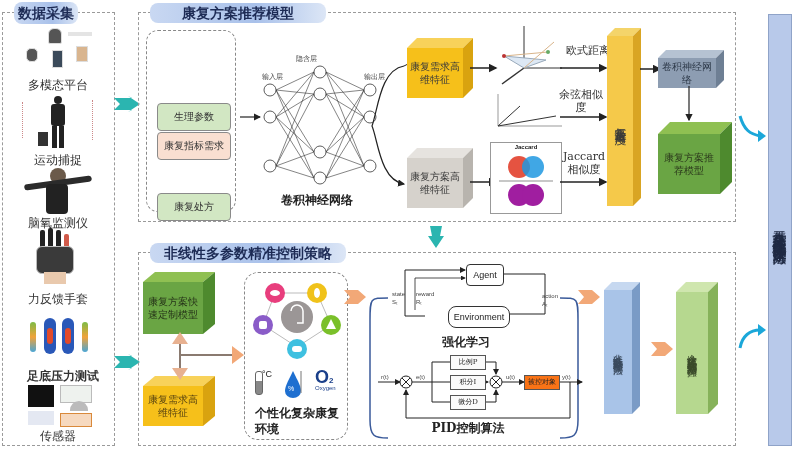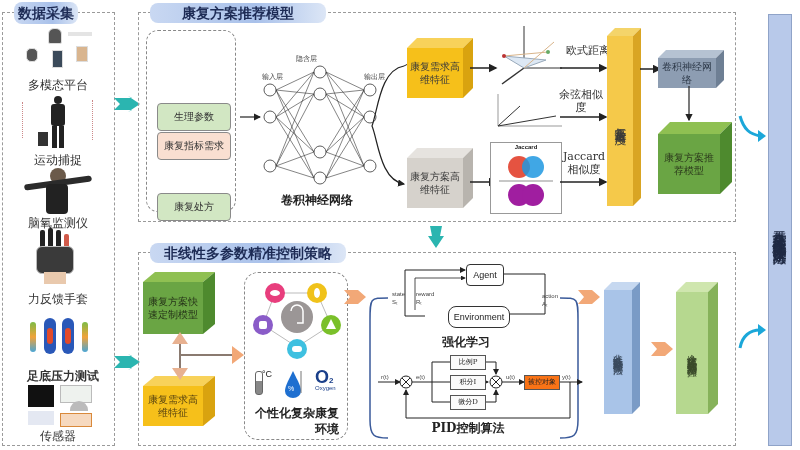--- a/index.html
+++ b/index.html
@@ -296,21 +296,21 @@
   <div class="abs" style="left:17px;top:96px;font-size:9px;font-family:'Liberation Sans',sans-serif;">°C</div>
   <svg class="abs" style="left:38px;top:96px;" width="22" height="30">
       <path d="M10,2 C4,14 2,18 2,22 a8,7 0 0 0 16,0 C18,18 16,14 10,2 Z" fill="#1e6fd0"></path>
       <line x1="18" y1="2" x2="18" y2="24" stroke="#777"></line>
     </svg>
   <div class="abs" style="left:43px;top:112px;font-size:7px;color:#fff;font-family:'Liberation Sans',sans-serif;">%</div>
   <div class="abs" style="left:70px;top:94px;width:30px;height:30px;color:#1a3f8a;font-family:'Liberation Sans',sans-serif;font-weight:bold;">
     <span style="font-size:18px;">O</span><span style="font-size:8px;">2</span>
     <div style="font-size:6px;font-weight:normal;margin-top:-3px;">Oxygen</div>
   </div>
-  <div class="abs" style="left:10px;top:132px;width:84px;text-align:right;font-size:12px;font-weight:bold;line-height:16px;">个性化复杂康复环境</div>
+  <div class="abs" style="left:10px;top:132px;width:84px;text-align:left;font-size:12px;font-weight:bold;line-height:16px;">个性化复杂康复环境</div>
 </div>
 
 <svg class="abs" style="left:344px;top:290px;" width="22" height="14">
     <polygon points="0,0 14,0 22,7 14,14 0,14 6,7" fill="#f2a877"></polygon>
   </svg>
 <svg class="abs" style="left:578px;top:290px;" width="22" height="14">
     <polygon points="0,0 14,0 22,7 14,14 0,14 6,7" fill="#f2a877"></polygon>
   </svg>
 <svg class="abs" style="left:651px;top:342px;" width="22" height="14">
     <polygon points="0,0 14,0 22,7 14,14 0,14 6,7" fill="#f2a877"></polygon>

